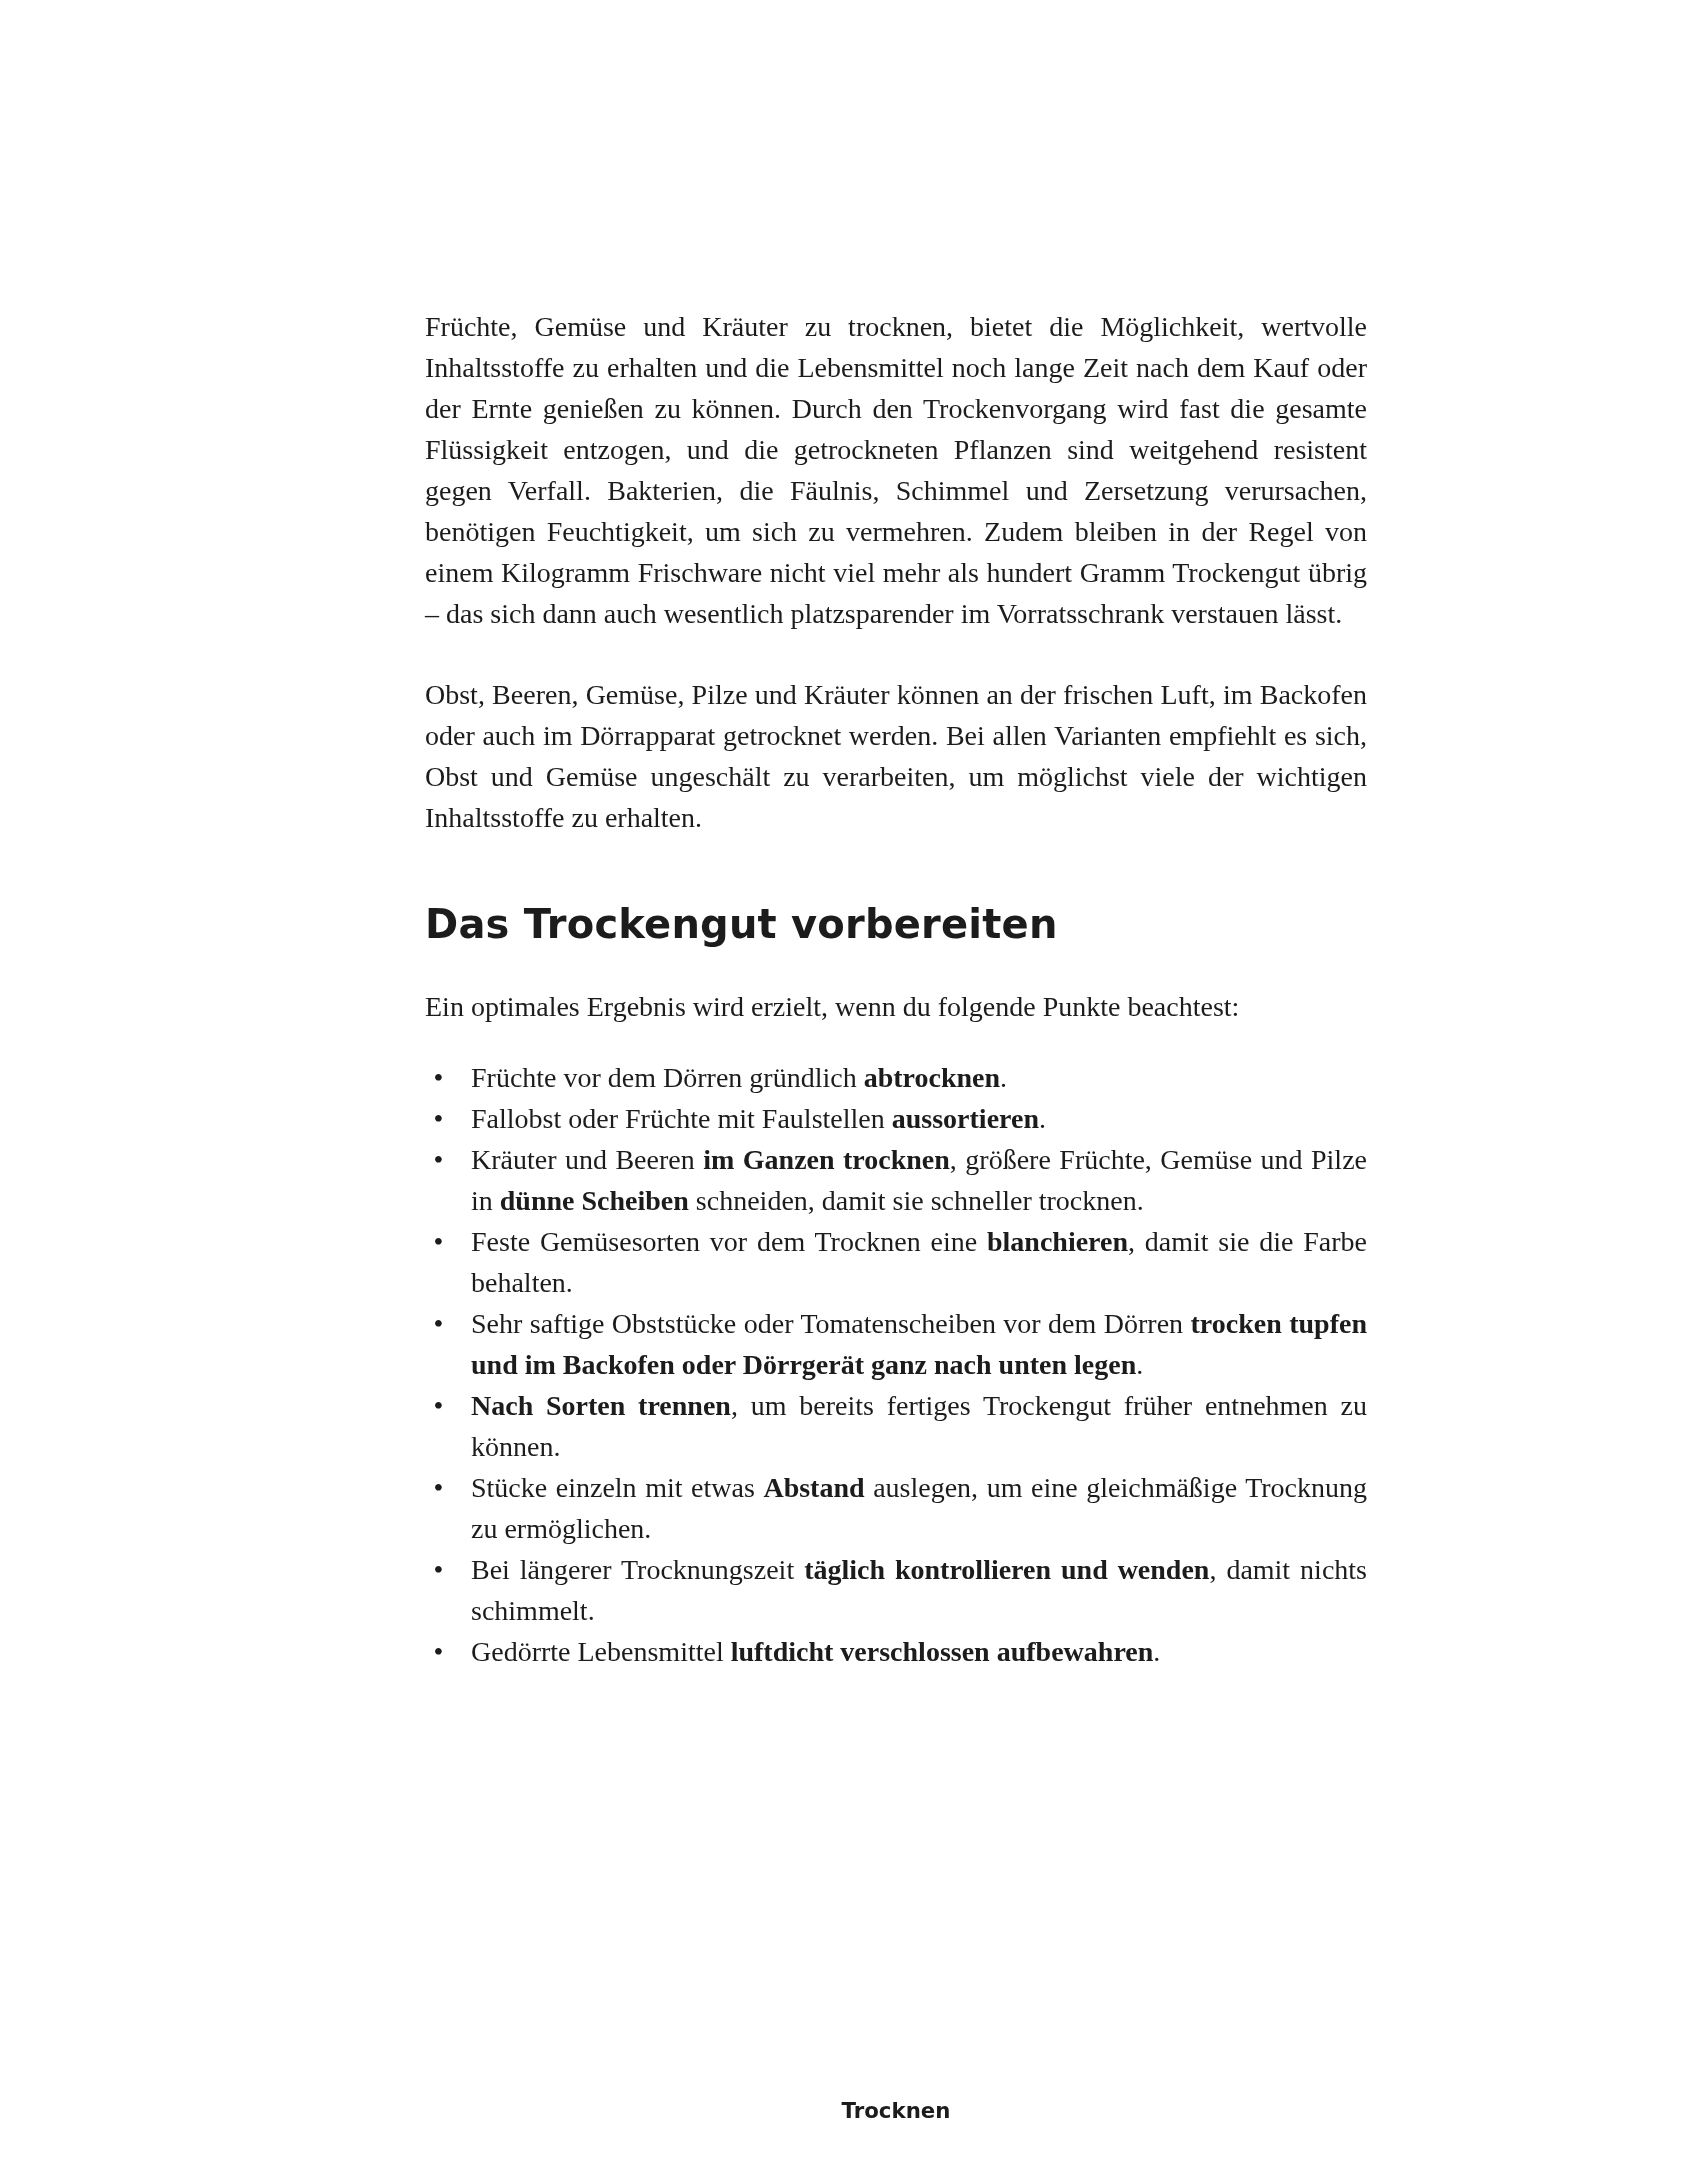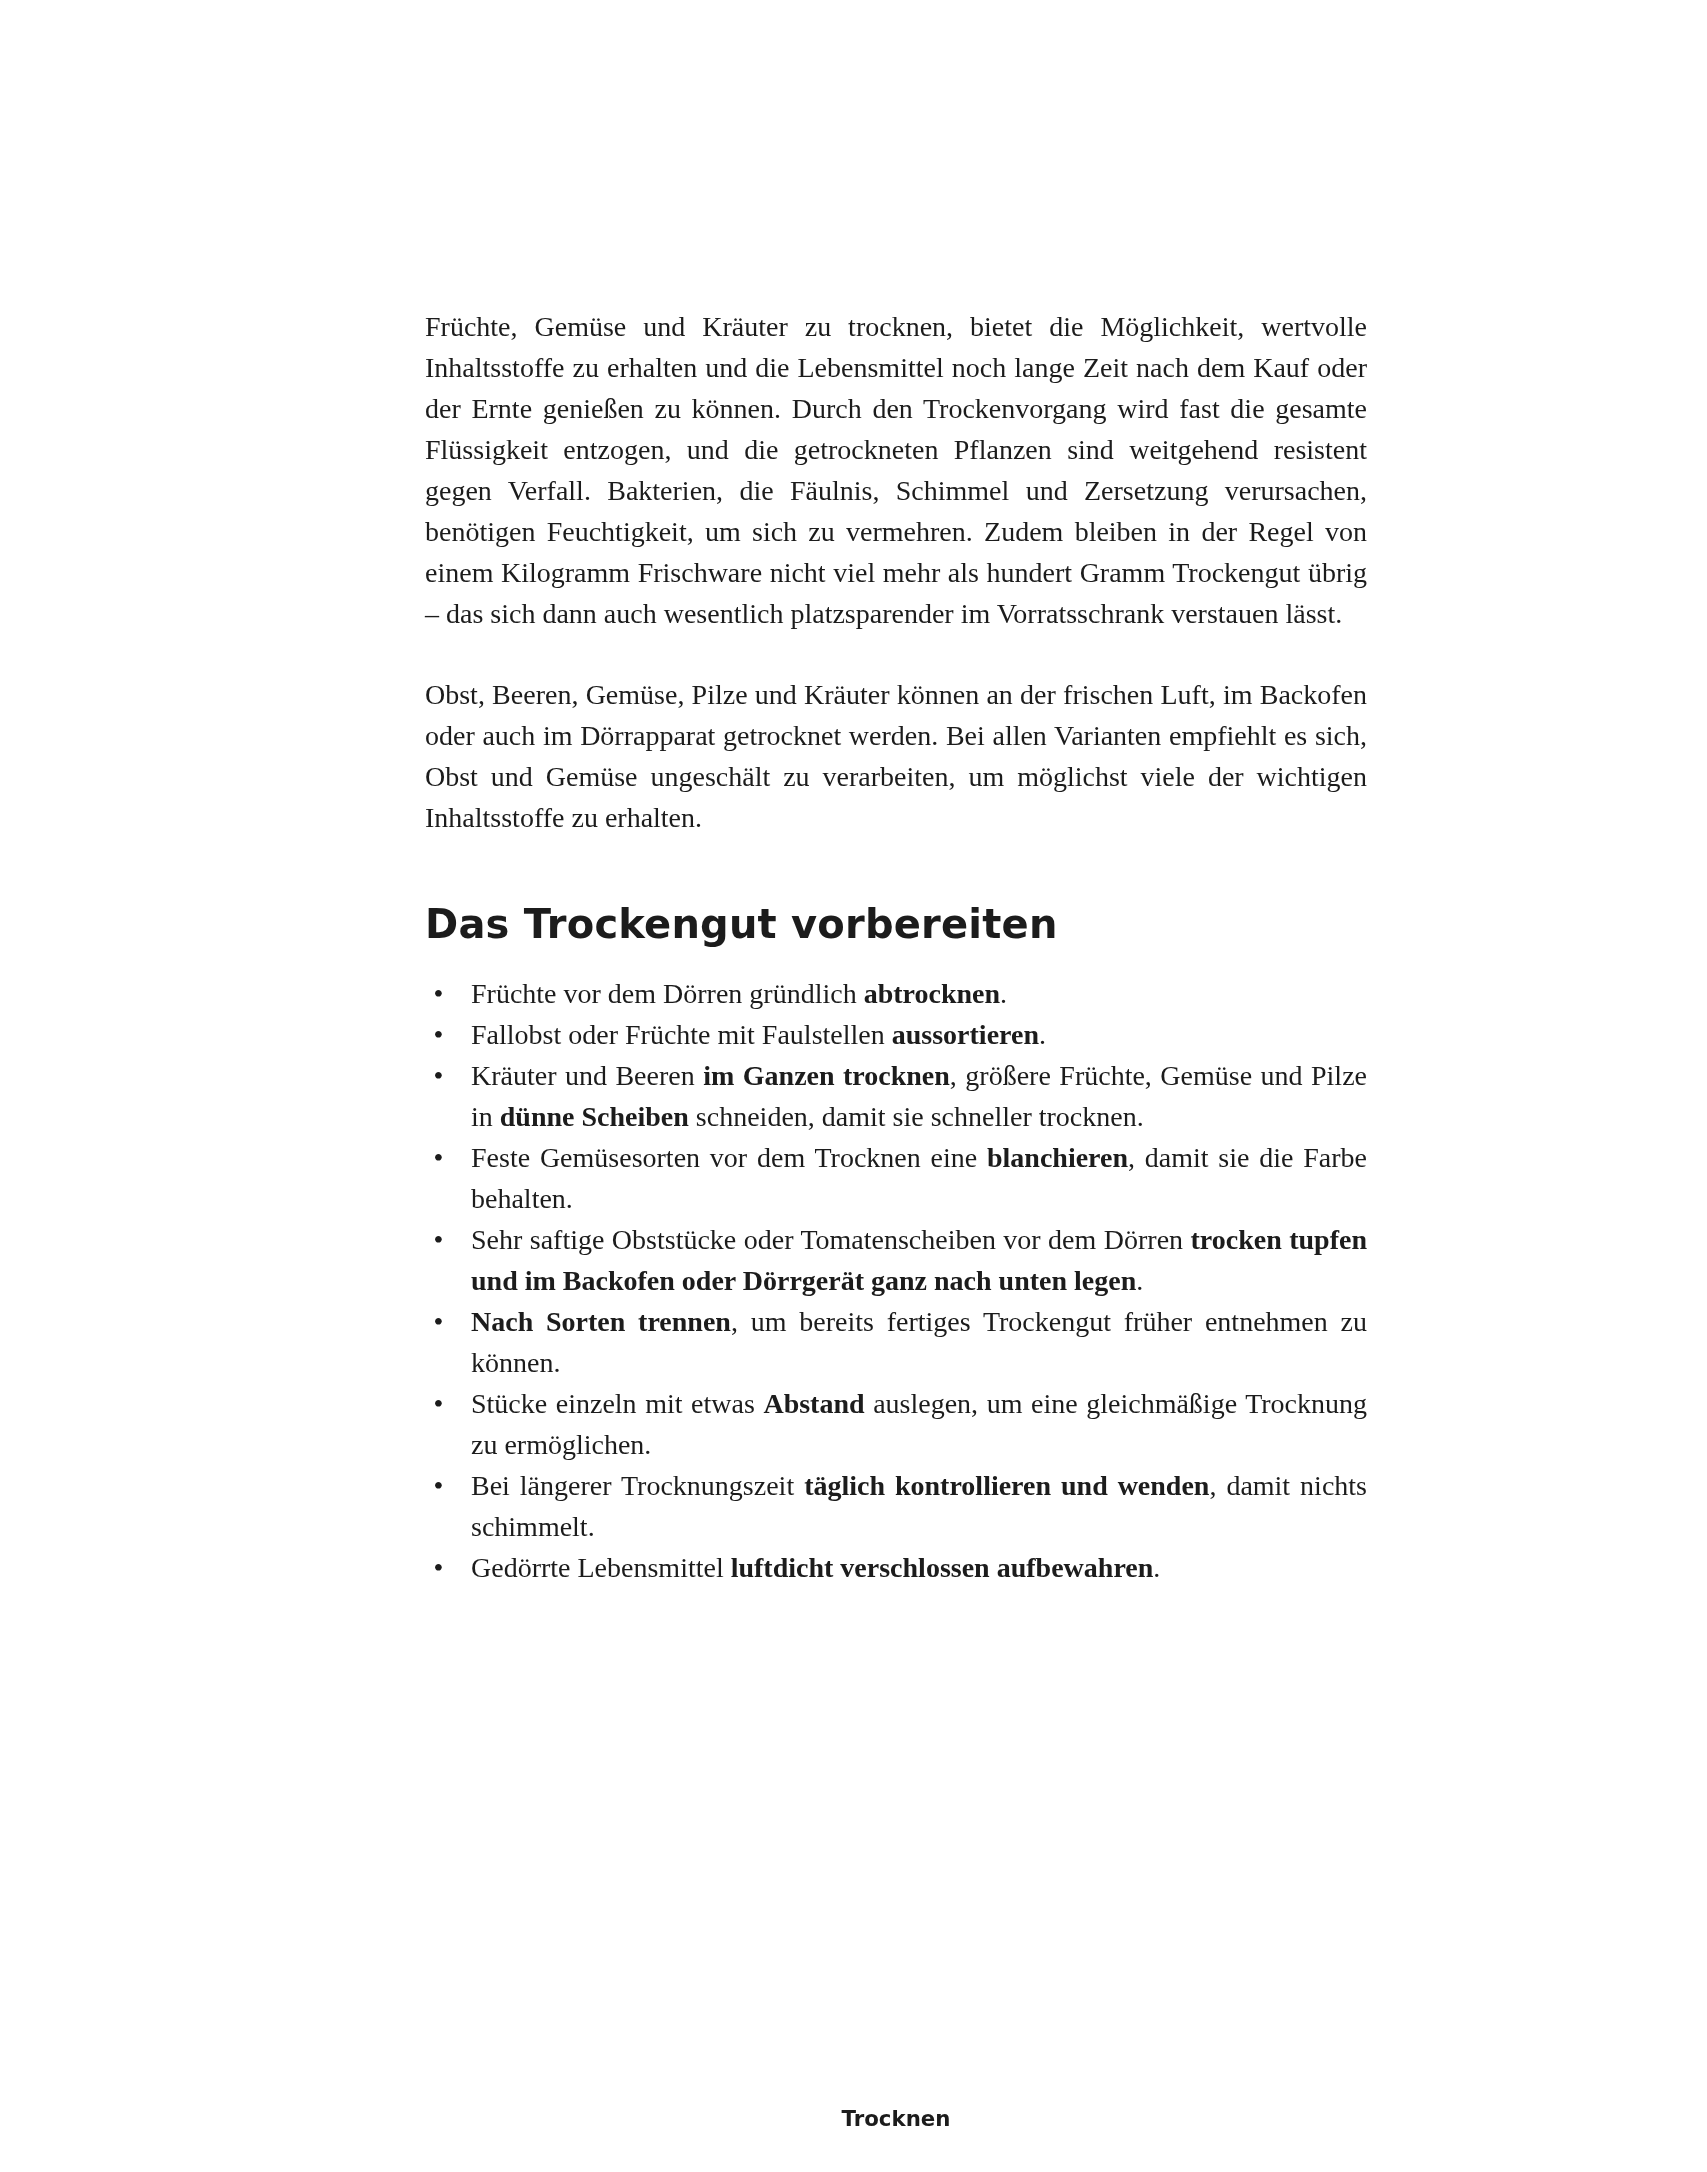--- a/index.html
+++ b/index.html
@@ -74,21 +74,21 @@
     left: 8.5px;
     top: 0;
   }
   .b {
     font-weight: 700;
   }
   .footer {
     position: absolute;
     left: 425px;
     width: 942px;
-    bottom: 40px;
+    bottom: 48px;
     text-align: center;
   }
   .footer-label {
     font-family: "DejaVu Sans", sans-serif;
     font-weight: 700;
     font-size: 21.3px;
     line-height: 27px;
     color: #1c1c1c;
   }
   .page-number {
@@ -106,20 +106,21 @@
 <div class="page">
   <div class="content">
 
     <p class="body-text intro-paragraph">Früchte, Gemüse und Kräuter zu trocknen, bietet die Möglichkeit, wertvolle Inhaltsstoffe zu erhalten und die Lebensmittel noch lange Zeit nach dem Kauf oder der Ernte genießen zu können. Durch den Trockenvorgang wird fast die gesamte Flüssigkeit entzogen, und die getrockneten Pflanzen sind weitgehend resistent gegen Verfall. Bakterien, die Fäulnis, Schimmel und Zersetzung verursachen, benötigen Feuchtigkeit, um sich zu vermehren. Zudem bleiben in der Regel von einem Kilogramm Frischware nicht viel mehr als hundert Gramm Trockengut übrig – das sich dann auch wesentlich platzsparender im Vorratsschrank verstauen lässt.</p>
 
 
     <p class="body-text section-paragraph">Obst, Beeren, Gemüse, Pilze und Kräuter können an der frischen Luft, im Backofen oder auch im Dörrapparat getrocknet werden. Bei allen Varianten empfiehlt es sich, Obst und Gemüse ungeschält zu verarbeiten, um möglichst viele der wichtigen Inhaltsstoffe zu erhalten.</p>
 
     <h2 class="sub-heading">Das Trockengut vorbereiten</h2>
 
+    <p class="body-text list-intro">Ein optimales Ergebnis wird erzielt, wenn du folgende Punkte beachtest:</p>
 
     <ul class="bullet-list" id="bullet-list">
   <li class="bullet-item">
     <span class="bullet-marker">•</span>
     <span class="bullet-text"><span>Früchte vor dem Dörren gründlich </span><span class="b">abtrocknen</span><span>.</span></span>
   </li>
 
   <li class="bullet-item">
     <span class="bullet-marker">•</span>
     <span class="bullet-text"><span>Fallobst oder Früchte mit Faulstellen </span><span class="b">aussortieren</span><span>.</span></span>

